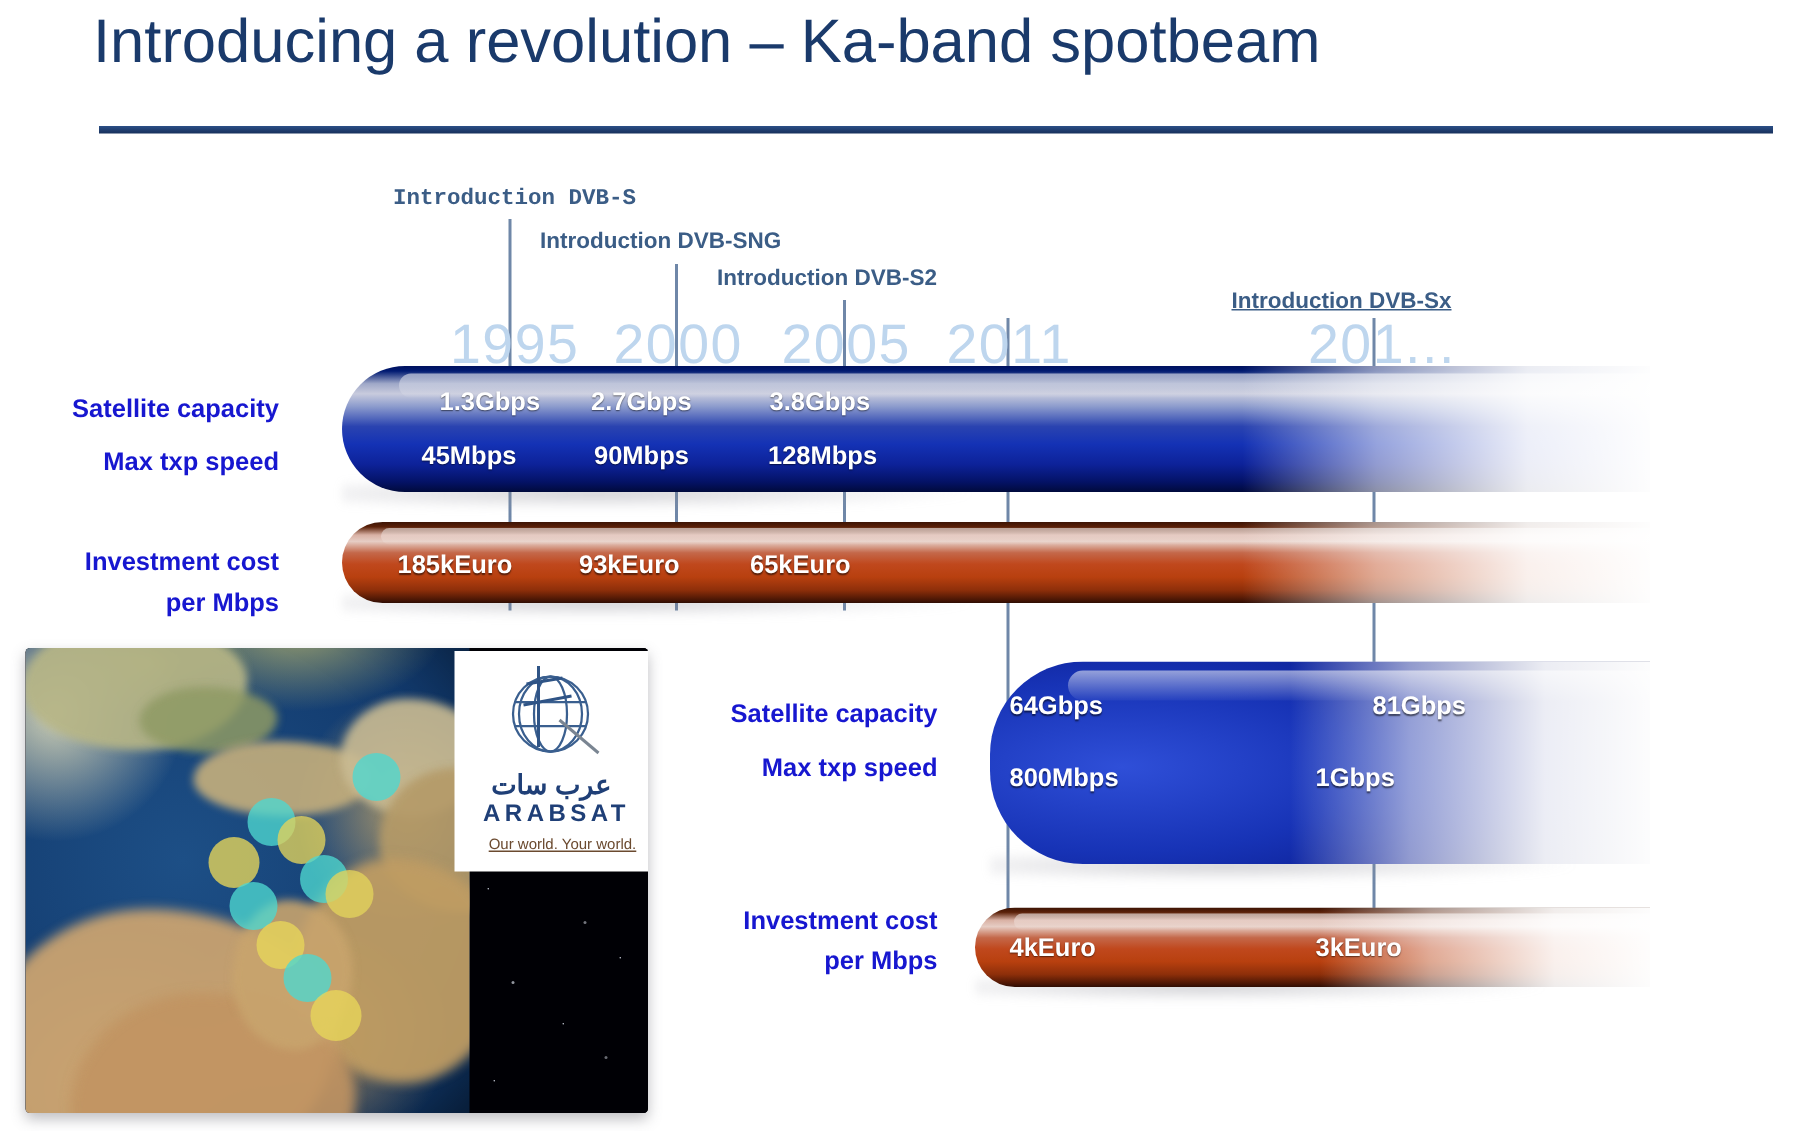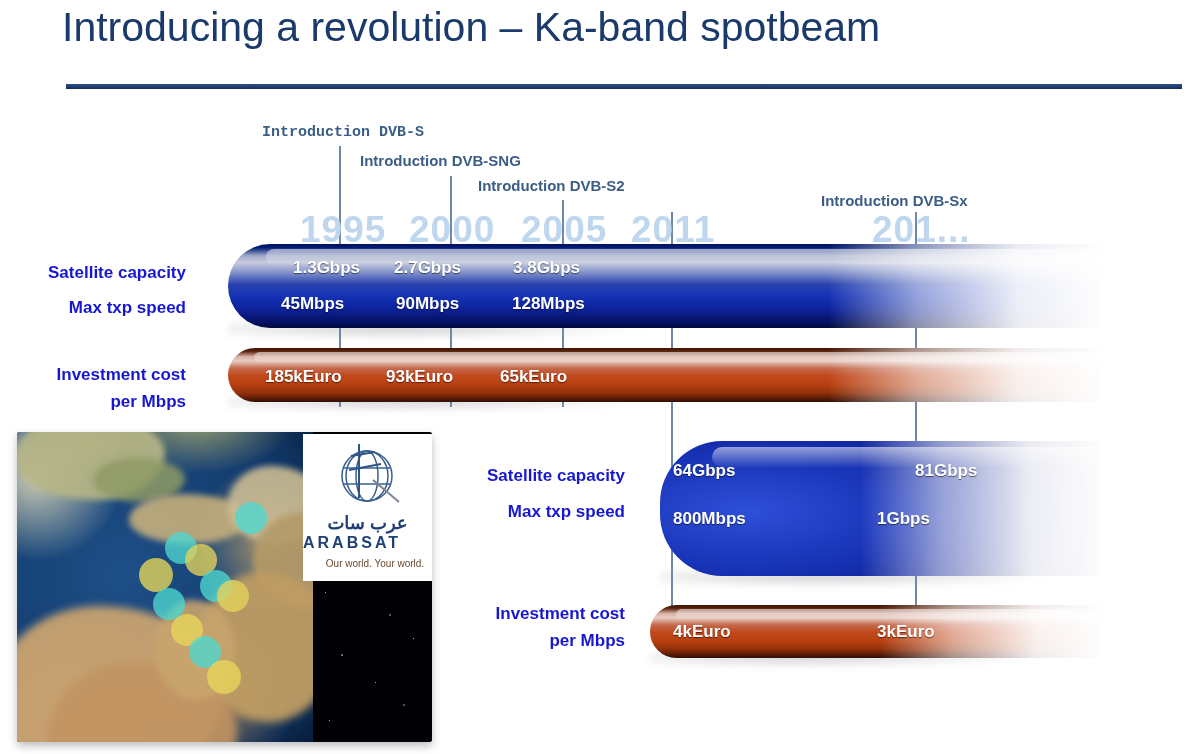--- a/index.html
+++ b/index.html
@@ -29,21 +29,21 @@
     position:absolute;width:2px;
     background:#6f87a8;
   }
   .tl-cap{
     position:absolute;
     font-size:15px;font-weight:600;color:#3b5d86;
     white-space:nowrap;
   }
   .tl-year{
     position:absolute;
-    font-size:37px;font-weight:700;color:#bed6ee;
+    font-size:37px;font-weight:400;color:#bed6ee;
     white-space:nowrap;letter-spacing:1px;
   }
 
   
   .rowlabel{
     position:absolute;
     font-size:17px;font-weight:700;color:#1717d0;
     text-align:right;white-space:nowrap;line-height:27px;
   }
 
@@ -150,47 +150,47 @@
   }
   .logo-mark{position:absolute;left:26px;top:6px;width:76px;height:74px;}
   .logo-ar{
     position:absolute;left:0;top:78px;width:129px;
     text-align:center;font-size:18px;font-weight:700;color:#1f3f77;
     letter-spacing:1px;
     direction:rtl;
   }
   .logo-en{
     position:absolute;left:0;top:100px;width:136px;
-    text-align:left;font-size:16px;font-weight:700;color:#1f3f77;
+    text-align:center;font-size:16px;font-weight:700;color:#1f3f77;
     letter-spacing:3px;
   }
   .logo-tag{
     position:absolute;left:0;top:124px;width:144px;
-    text-align:center;font-size:10px;color:#6b4a2f;font-weight:400;
+    text-align:center;font-size:10px;color:#6b4a2f;font-weight:400;text-decoration:underline;
   }
 </style>
 </head>
 <body>
 
 <div class="slide">
 
   <div class="title">Introducing a revolution – Ka-band spotbeam</div>
   <div class="title-rule"></div>
 
   <div class="timeline">
     <div class="tl-line" style="left:339px;top:146px;height:261px;"></div>
     <div class="tl-line" style="left:450px;top:176px;height:231px;"></div>
     <div class="tl-line" style="left:562px;top:200px;height:207px;"></div>
     <div class="tl-line" style="left:671px;top:212px;height:434px;"></div>
     <div class="tl-line" style="left:915px;top:212px;height:434px;"></div>
 
     <div class="tl-cap" style="left:262px;top:124px;font-family:Liberation Mono, monospace;">Introduction DVB-S</div>
     <div class="tl-cap" style="left:360px;top:152px;">Introduction DVB-SNG</div>
     <div class="tl-cap" style="left:478px;top:177px;">Introduction DVB-S2</div>
-    <div class="tl-cap" style="left:821px;top:192px;">Introduction DVB-Sx</div>
+    <div class="tl-cap" style="left:821px;top:192px;text-decoration:underline;">Introduction DVB-Sx</div>
 
     <div class="tl-year" style="left:300px;top:209px;">1995</div>
     <div class="tl-year" style="left:409px;top:209px;text-align:center;">2000</div>
     <div class="tl-year" style="left:521px;top:209px;">2005</div>
     <div class="tl-year" style="left:631px;top:209px;">2011</div>
     <div class="tl-year" style="left:872px;top:209px;">201...</div>
   </div>
 
   <div class="rowlabel" style="left:0px;top:259px;width:186px;">Satellite capacity</div>
   <div class="rowlabel" style="left:0px;top:294px;width:186px;">Max txp speed</div>

